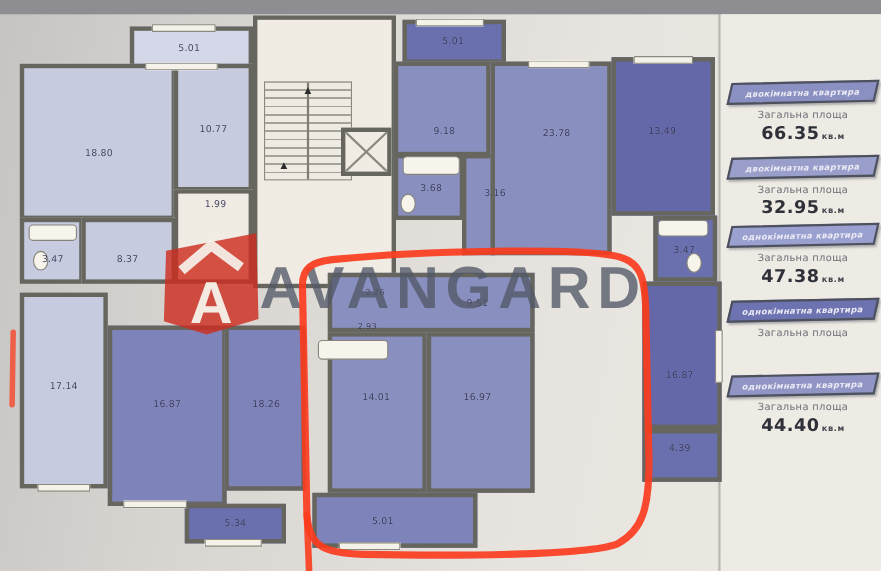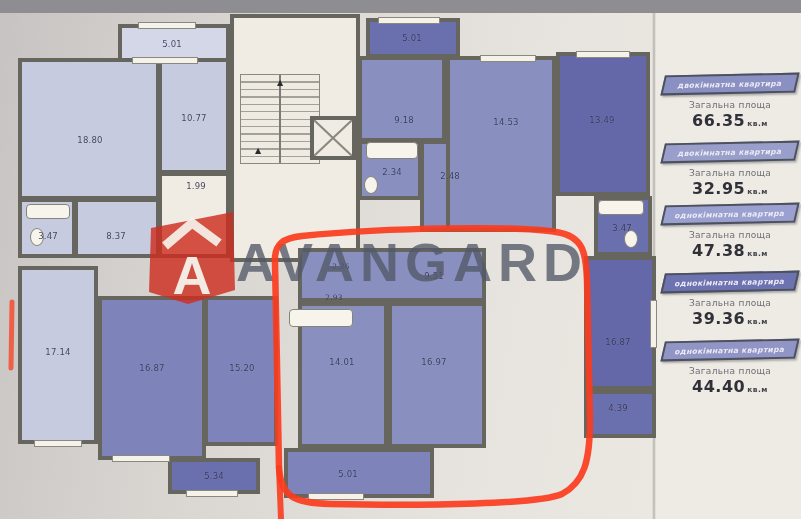--- a/index.html
+++ b/index.html
@@ -108,27 +108,27 @@
   <div class="fixture" style="left:624px;top:230px;width:12px;height:16px;border-radius:50%"></div>
 
   <div class="rl" style="left:172px;top:44px">5.01</div>
   <div class="rl" style="left:90px;top:140px">18.80</div>
   <div class="rl" style="left:194px;top:118px">10.77</div>
   <div class="rl" style="left:196px;top:186px">1.99</div>
   <div class="rl" style="left:48px;top:236px">3.47</div>
   <div class="rl" style="left:116px;top:236px">8.37</div>
   <div class="rl" style="left:58px;top:352px">17.14</div>
   <div class="rl" style="left:152px;top:368px">16.87</div>
-  <div class="rl" style="left:242px;top:368px">15.20</div>
+  <div class="rl" style="left:242px;top:368px">18.26</div>
   <div class="rl" style="left:214px;top:476px">5.34</div>
   <div class="rl" style="left:412px;top:38px">5.01</div>
   <div class="rl" style="left:404px;top:120px">9.18</div>
-  <div class="rl" style="left:392px;top:172px">2.34</div>
-  <div class="rl" style="left:450px;top:176px">2.48</div>
-  <div class="rl" style="left:506px;top:122px">14.53</div>
+  <div class="rl" style="left:392px;top:172px">3.68</div>
+  <div class="rl" style="left:450px;top:176px">3.16</div>
+  <div class="rl" style="left:506px;top:122px">23.78</div>
   <div class="rl" style="left:602px;top:120px">13.49</div>
   <div class="rl" style="left:622px;top:228px">3.47</div>
   <div class="rl" style="left:618px;top:342px">16.87</div>
   <div class="rl" style="left:618px;top:408px">4.39</div>
   <div class="rl" style="left:434px;top:276px">9.51</div>
   <div class="rl" style="left:341px;top:266px;font-size:7.5px">2.26</div>
   <div class="rl" style="left:334px;top:297px;font-size:7.5px">2.93</div>
   <div class="rl" style="left:342px;top:362px">14.01</div>
   <div class="rl" style="left:434px;top:362px">16.97</div>
   <div class="rl" style="left:348px;top:474px">5.01</div>
@@ -161,20 +161,19 @@
     <div class="vrow"><span>32.95</span><span class="unit">кв.м</span></div>
   </div>
   <div class="leg-item" style="top:202px">
     <div class="ban" style="background-color: rgb(154, 160, 207);">однокімнатна квартира</div>
     <div class="alabel">Загальна площа</div>
     <div class="vrow"><span>47.38</span><span class="unit">кв.м</span></div>
   </div>
   <div class="leg-item" style="top:270px">
     <div class="ban" style="background-color: rgb(109, 114, 176);">однокімнатна квартира</div>
     <div class="alabel">Загальна площа</div>
-    <div class="vrow"><span>39.36</span><span class="unit">кв.м</span></div>
   </div>
   <div class="leg-item" style="top:338px">
     <div class="ban" style="background-color: rgb(144, 149, 198);">однокімнатна квартира</div>
     <div class="alabel">Загальна площа</div>
     <div class="vrow"><span>44.40</span><span class="unit">кв.м</span></div>
   </div>
 </div>
 
 </body></html>

